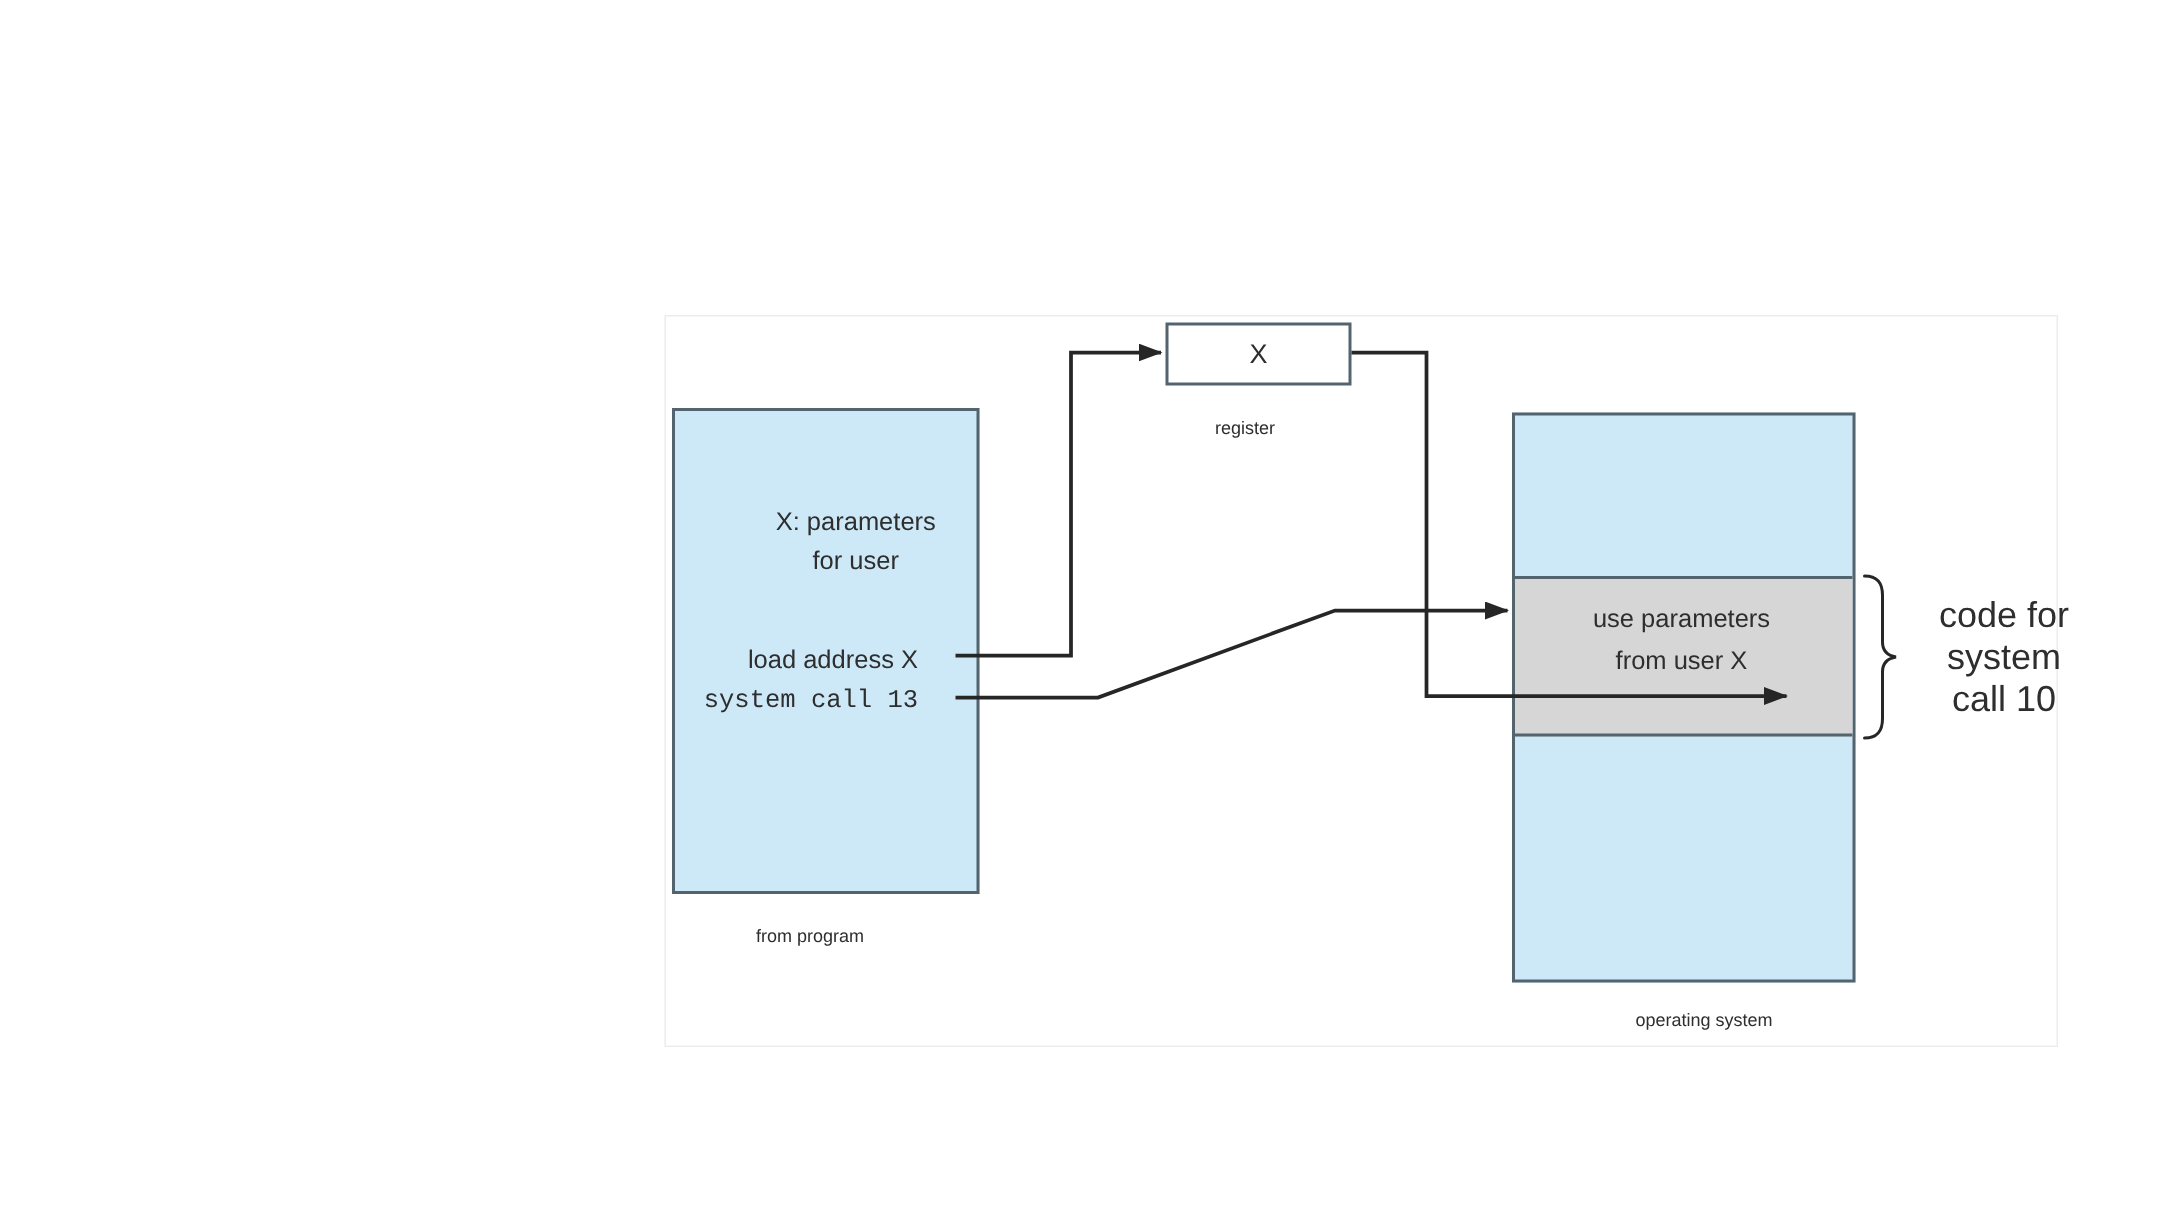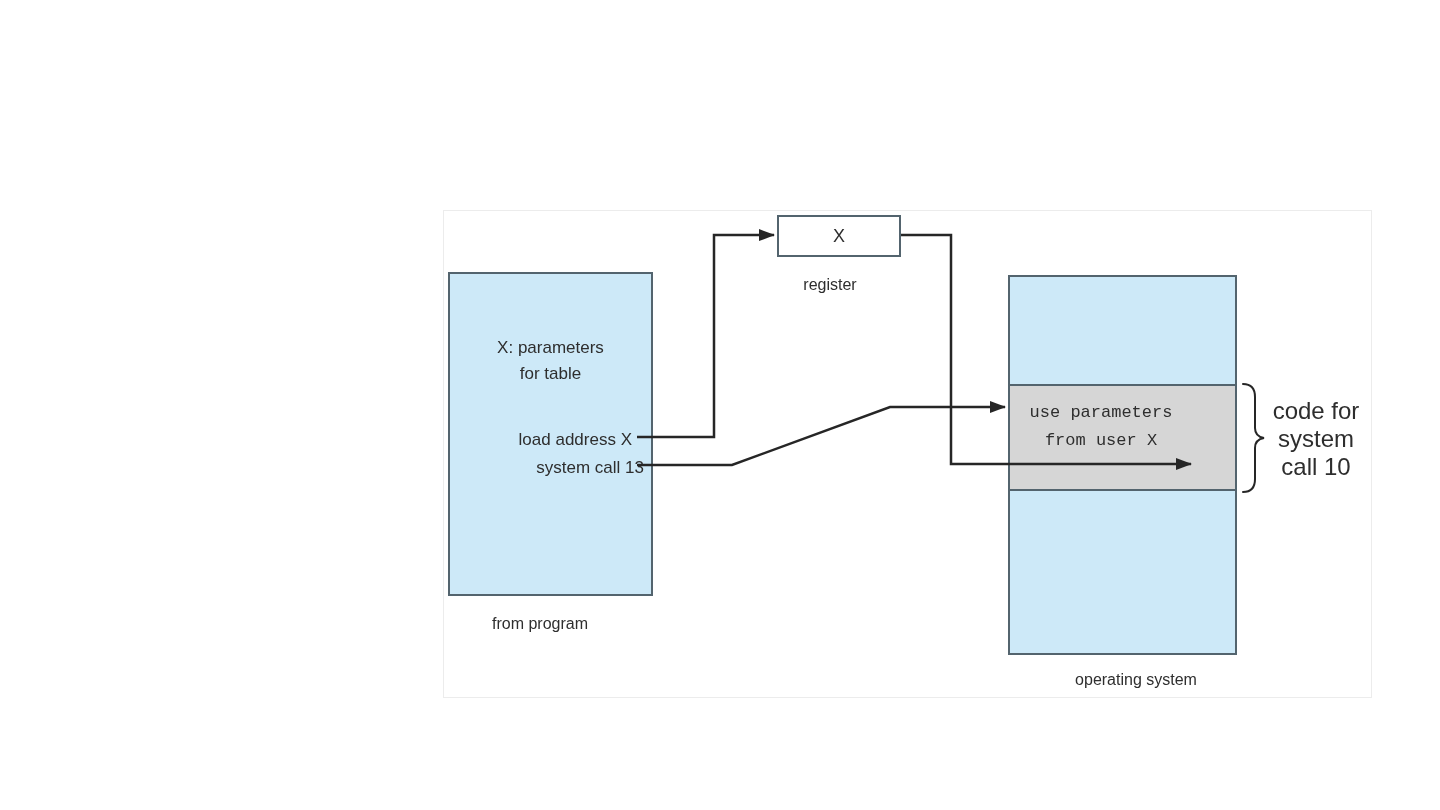--- a/index.html
+++ b/index.html
@@ -40,25 +40,25 @@
     border-top: 2px solid var(--border);
     border-bottom: 2px solid var(--border);
   }
   .txt {
     position: absolute;
     font-size: 17px;
     line-height: 26px;
     color: var(--text);
     white-space: pre;
   }
-  .txt-center { text-align: center; }
+  .txt-center { text-align: center; margin-left: 20px; }
   .txt-right { text-align: right; }
   .label {
     position: absolute;
-    font-size: 16px;
+    font-size: 12px;
     line-height: 22px;
     color: var(--text);
     text-align: center;
     white-space: nowrap;
   }
   .reg-value {
     position: absolute;
     left: 777px; top: 215px;
     width: 124px; height: 42px;
     display: flex; align-items: center; justify-content: center;
@@ -87,37 +87,37 @@
 </style>
 </head>
 <body>
 
 <div class="page">
 
   <div class="figure-canvas"></div>
 
   <div class="box blue-fill" style="left:448px; top:272px; width:205px; height:324px;"></div>
 
-  <div class="txt txt-center" style="left:448px; top:335px; width:205px;"><span>X: parameters</span><br><span>for table</span></div>
+  <div class="txt txt-center" style="left:448px; top:335px; width:205px;"><span>X: parameters</span><br><span>for user</span></div>
 
-  <div class="txt txt-right" style="left:448px; top:427px; width:184px;">load address X</div>
+  <div class="txt txt-right" style="left:428px; top:427px; width:184px;">load address X</div>
 
-  <div class="txt txt-right" style="left:460px; top:455px; width:184px;">system call 13</div>
+  <div class="txt txt-right" style="left:428px; top:455px; width:184px;font-family:Liberation Mono, monospace;">system call 13</div>
 
   <div class="label" style="left:450px; top:613px; width:180px;">from program</div>
 
   <div class="box white-fill" style="left:777px; top:215px; width:124px; height:42px;"></div>
   <div class="reg-value">X</div>
   <div class="label" style="left:762px; top:274px; width:136px;">register</div>
 
   <div class="box blue-fill" style="left:1008px; top:275px; width:229px; height:380px;">
     <div class="gray-band" style="top:107px; height:107px;"></div>
   </div>
 
-  <div class="txt txt-center" style="left:1008px; top:399px; width:186px; line-height:28px;font-family:Liberation Mono, monospace;"><span>use parameters</span><br><span>from user X</span></div>
+  <div class="txt txt-center" style="left:1008px; top:399px; width:186px; line-height:28px;"><span>use parameters</span><br><span>from user X</span></div>
 
   <div class="label" style="left:1036px; top:669px; width:200px;">operating system</div>
 
   <div class="txt txt-center" style="left:1262px; top:397px; width:108px; font-size:24px; line-height:28px;"><span>code for</span><br><span>system</span><br><span>call 10</span></div>
 
   <svg class="overlay" viewBox="0 0 1440 810" xmlns="http://www.w3.org/2000/svg">
     <defs>
       <marker id="arrow" viewBox="0 0 16 12" refX="15" refY="6" markerWidth="16" markerHeight="12" markerUnits="userSpaceOnUse" orient="auto">
         <path class="arrowhead" d="M0,0 L16,6 L0,12 Z"></path>
       </marker>

